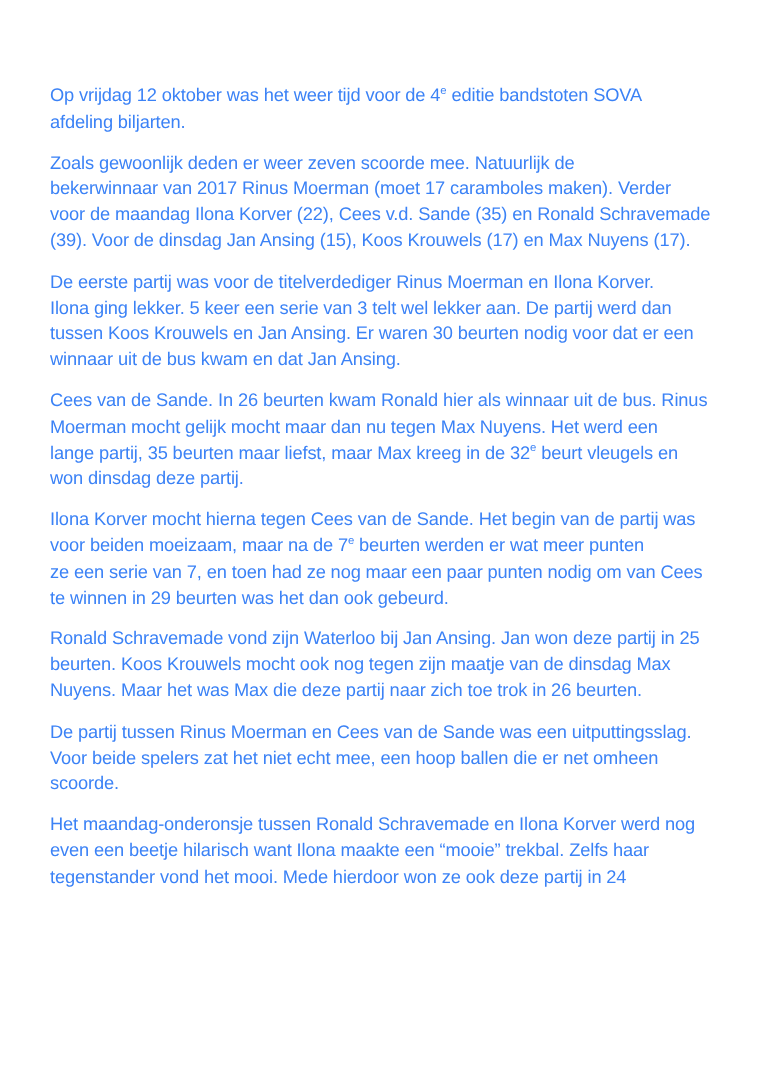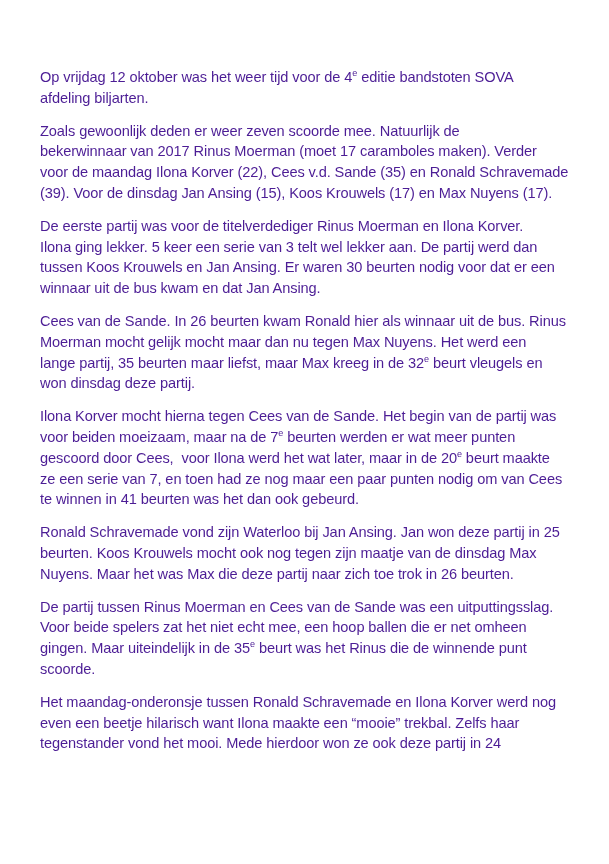--- a/index.html
+++ b/index.html
@@ -33,21 +33,21 @@
   .line sup {
     font-size: 0.62em;
     line-height: 0;
     vertical-align: super;
   }
 </style>
 </head>
 <body>
 
 <div class="page">
-  <div class="doc-body" style="color: #4c1d95;">
+  <div class="doc-body" style="color: #3b82f6;">
       <div class="para">
         <div class="line">Op vrijdag 12 oktober was het weer tijd voor de 4<sup>e</sup> editie bandstoten SOVA</div>
         <div class="line">afdeling biljarten.</div>
       </div>
       <div class="para">
         <div class="line">Zoals gewoonlijk deden er weer zeven scoorde mee. Natuurlijk de</div>
         <div class="line">bekerwinnaar van 2017 Rinus Moerman (moet 17 caramboles maken). Verder</div>
         <div class="line">voor de maandag Ilona Korver (22), Cees v.d. Sande (35) en Ronald Schravemade</div>
         <div class="line">(39). Voor de dinsdag Jan Ansing (15), Koos Krouwels (17) en Max Nuyens (17).</div>
       </div>
@@ -59,33 +59,31 @@
       </div>
       <div class="para">
         <div class="line">Cees van de Sande. In 26 beurten kwam Ronald hier als winnaar uit de bus. Rinus</div>
         <div class="line">Moerman mocht gelijk mocht maar dan nu tegen Max Nuyens. Het werd een</div>
         <div class="line">lange partij, 35 beurten maar liefst, maar Max kreeg in de 32<sup>e</sup> beurt vleugels en</div>
         <div class="line">won dinsdag deze partij.</div>
       </div>
       <div class="para">
         <div class="line">Ilona Korver mocht hierna tegen Cees van de Sande. Het begin van de partij was</div>
         <div class="line">voor beiden moeizaam, maar na de 7<sup>e</sup> beurten werden er wat meer punten</div>
-        <div class="line">gescoord door Cees,  voor Ilona werd het wat later, maar in de 20<sup>e</sup> beurt maakte</div>
         <div class="line">ze een serie van 7, en toen had ze nog maar een paar punten nodig om van Cees</div>
-        <div class="line">te winnen in 41 beurten was het dan ook gebeurd.</div>
+        <div class="line">te winnen in 29 beurten was het dan ook gebeurd.</div>
       </div>
       <div class="para">
         <div class="line">Ronald Schravemade vond zijn Waterloo bij Jan Ansing. Jan won deze partij in 25</div>
         <div class="line">beurten. Koos Krouwels mocht ook nog tegen zijn maatje van de dinsdag Max</div>
         <div class="line">Nuyens. Maar het was Max die deze partij naar zich toe trok in 26 beurten.</div>
       </div>
       <div class="para">
         <div class="line">De partij tussen Rinus Moerman en Cees van de Sande was een uitputtingsslag.</div>
         <div class="line">Voor beide spelers zat het niet echt mee, een hoop ballen die er net omheen</div>
-        <div class="line">gingen. Maar uiteindelijk in de 35<sup>e</sup> beurt was het Rinus die de winnende punt</div>
         <div class="line">scoorde.</div>
       </div>
       <div class="para">
         <div class="line">Het maandag-onderonsje tussen Ronald Schravemade en Ilona Korver werd nog</div>
         <div class="line">even een beetje hilarisch want Ilona maakte een “mooie” trekbal. Zelfs haar</div>
         <div class="line">tegenstander vond het mooi. Mede hierdoor won ze ook deze partij in 24</div>
       </div>
     </div>
 </div>
 

